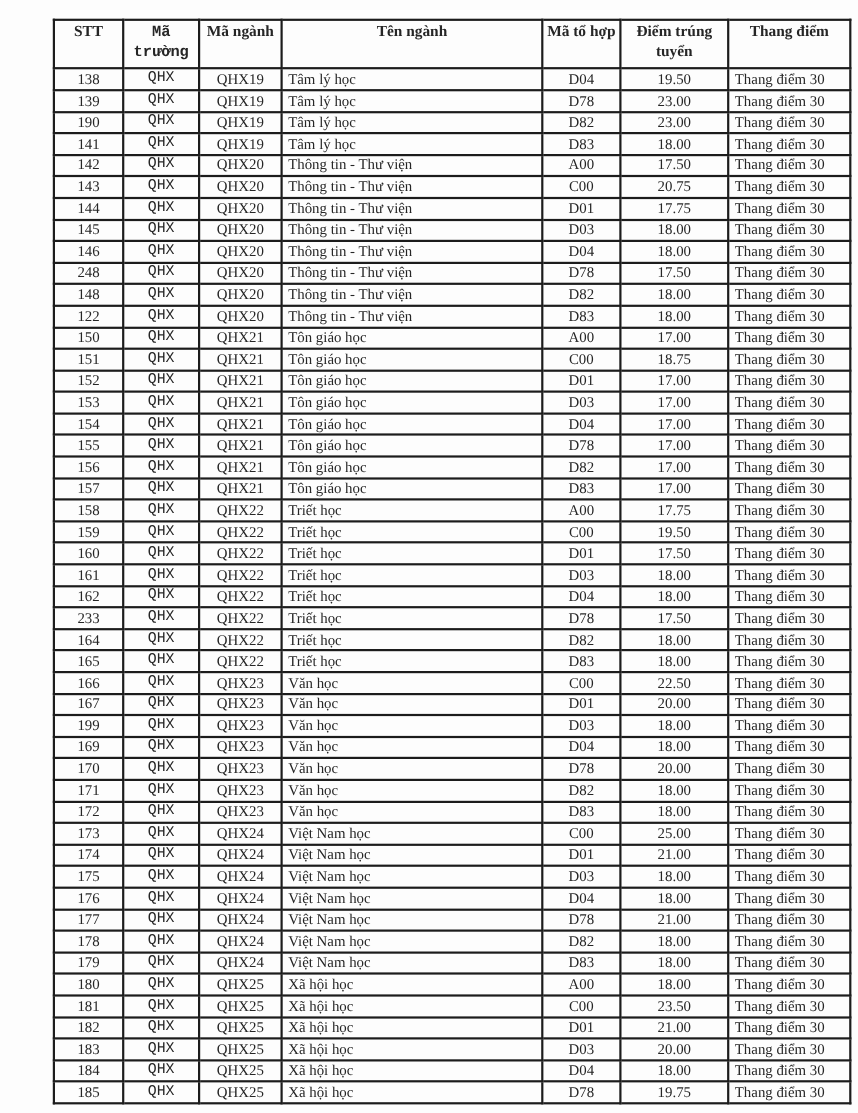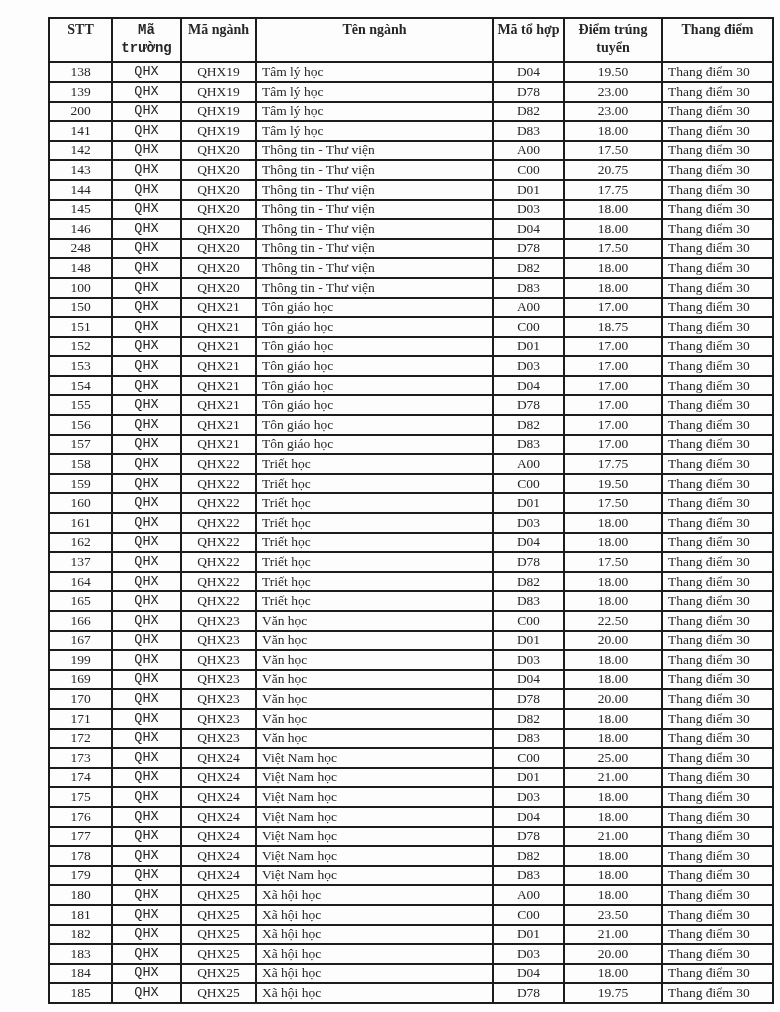--- a/index.html
+++ b/index.html
@@ -85,21 +85,21 @@
         <tr>
     <td class="c0">139</td>
     <td class="c1">QHX</td>
     <td class="c2">QHX19</td>
     <td class="c3">Tâm lý học</td>
     <td class="c4">D78</td>
     <td class="c5">23.00</td>
     <td class="c6">Thang điểm 30</td>
   </tr>
         <tr>
-    <td class="c0">200</td>
+    <td class="c0">190</td>
     <td class="c1">QHX</td>
     <td class="c2">QHX19</td>
     <td class="c3">Tâm lý học</td>
     <td class="c4">D82</td>
     <td class="c5">23.00</td>
     <td class="c6">Thang điểm 30</td>
   </tr>
         <tr>
     <td class="c0">141</td>
     <td class="c1">QHX</td>
@@ -166,21 +166,21 @@
         <tr>
     <td class="c0">148</td>
     <td class="c1">QHX</td>
     <td class="c2">QHX20</td>
     <td class="c3">Thông tin - Thư viện</td>
     <td class="c4">D82</td>
     <td class="c5">18.00</td>
     <td class="c6">Thang điểm 30</td>
   </tr>
         <tr>
-    <td class="c0">100</td>
+    <td class="c0">122</td>
     <td class="c1">QHX</td>
     <td class="c2">QHX20</td>
     <td class="c3">Thông tin - Thư viện</td>
     <td class="c4">D83</td>
     <td class="c5">18.00</td>
     <td class="c6">Thang điểm 30</td>
   </tr>
         <tr>
     <td class="c0">150</td>
     <td class="c1">QHX</td>
@@ -292,21 +292,21 @@
         <tr>
     <td class="c0">162</td>
     <td class="c1">QHX</td>
     <td class="c2">QHX22</td>
     <td class="c3">Triết học</td>
     <td class="c4">D04</td>
     <td class="c5">18.00</td>
     <td class="c6">Thang điểm 30</td>
   </tr>
         <tr>
-    <td class="c0">137</td>
+    <td class="c0">233</td>
     <td class="c1">QHX</td>
     <td class="c2">QHX22</td>
     <td class="c3">Triết học</td>
     <td class="c4">D78</td>
     <td class="c5">17.50</td>
     <td class="c6">Thang điểm 30</td>
   </tr>
         <tr>
     <td class="c0">164</td>
     <td class="c1">QHX</td>

